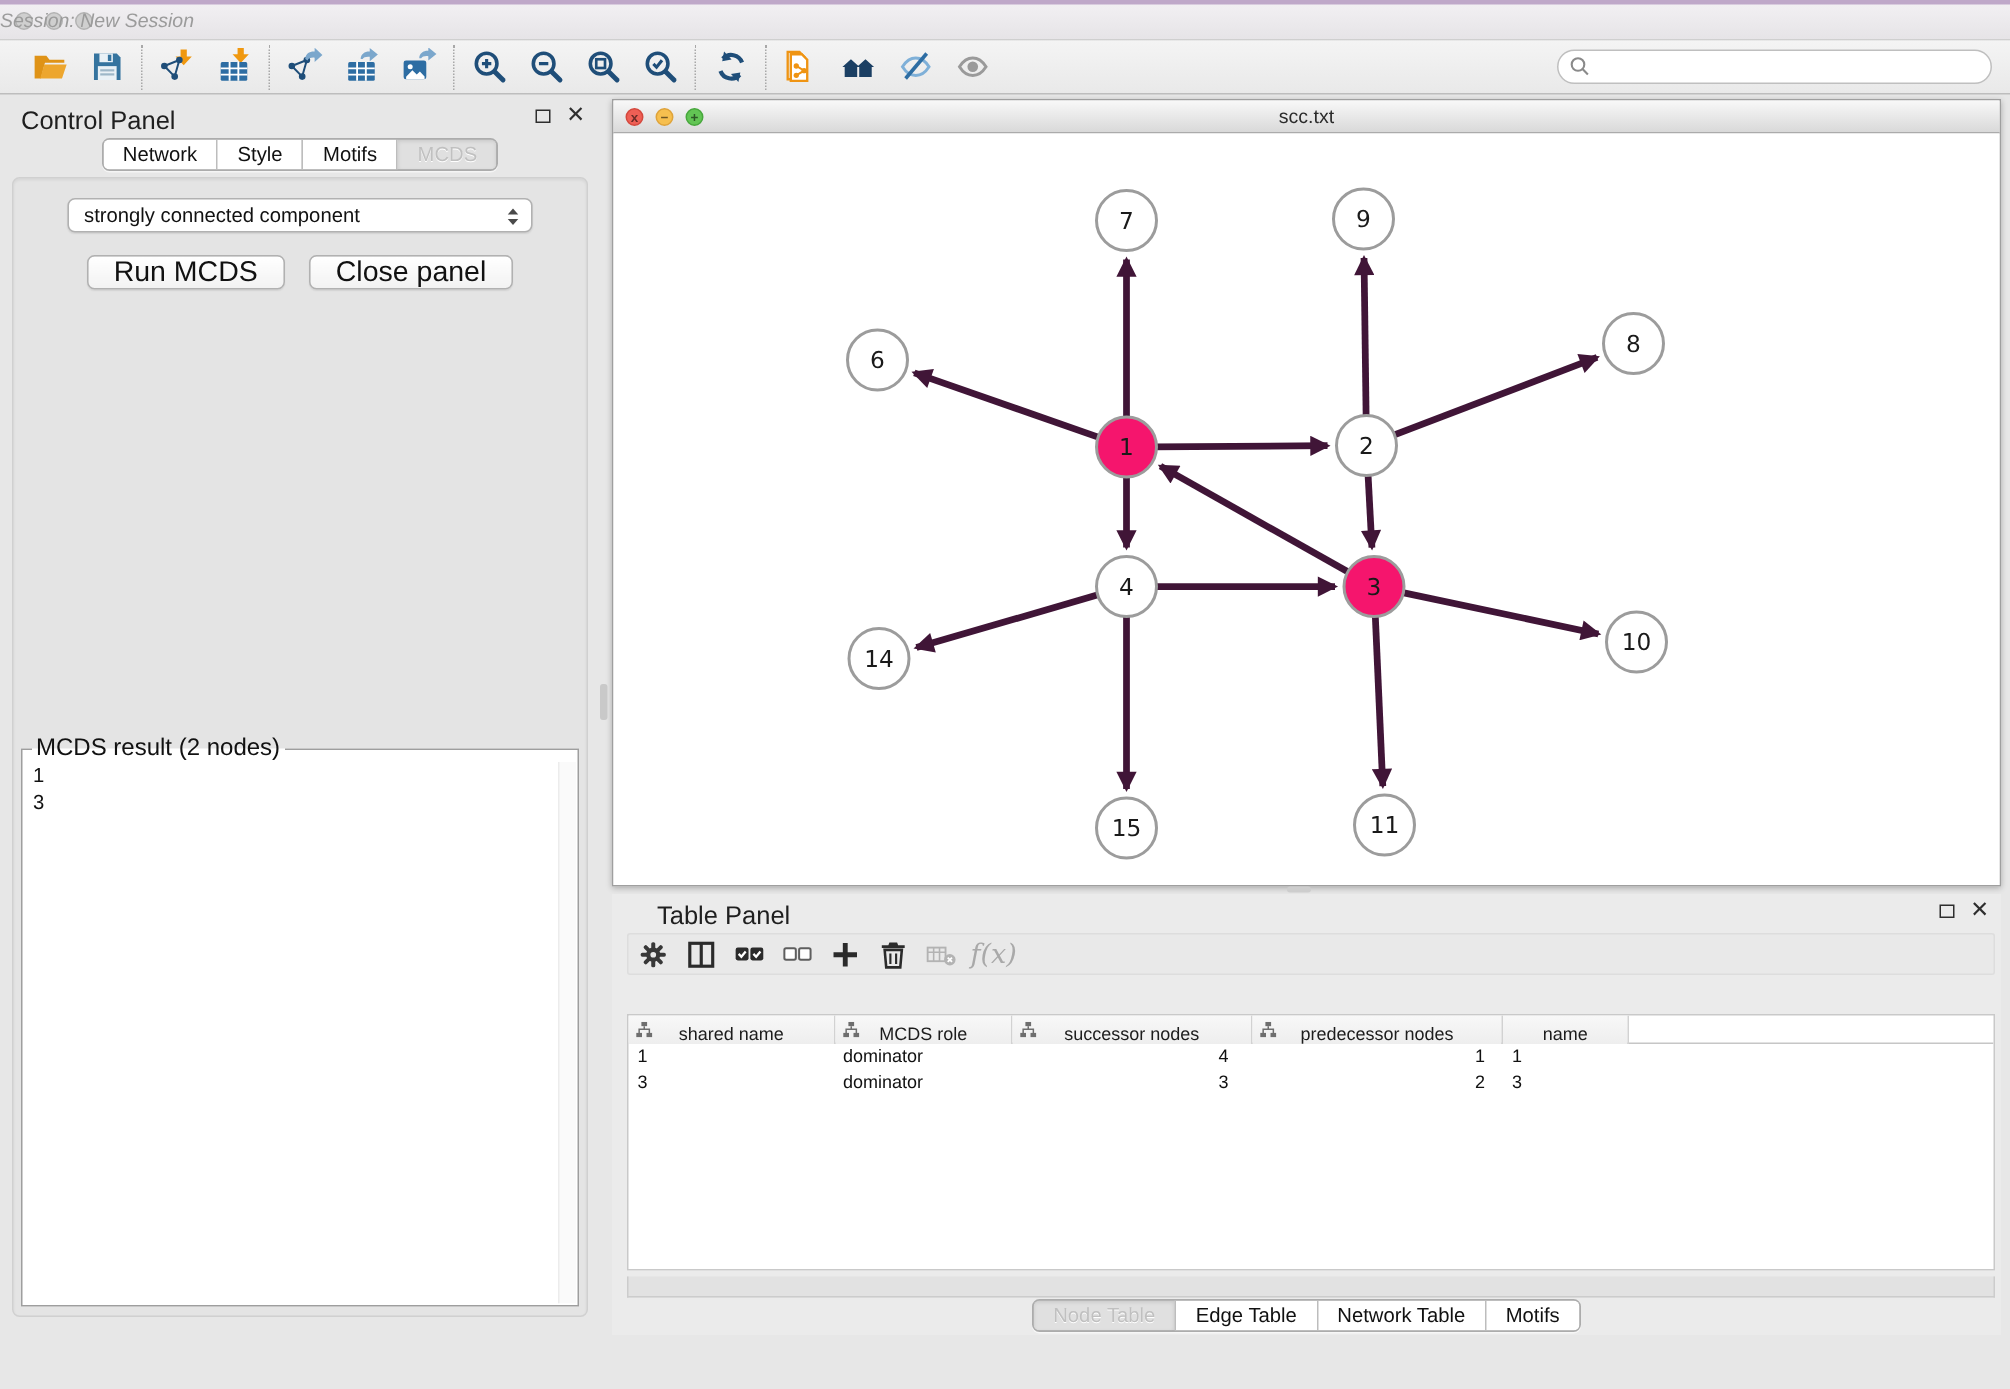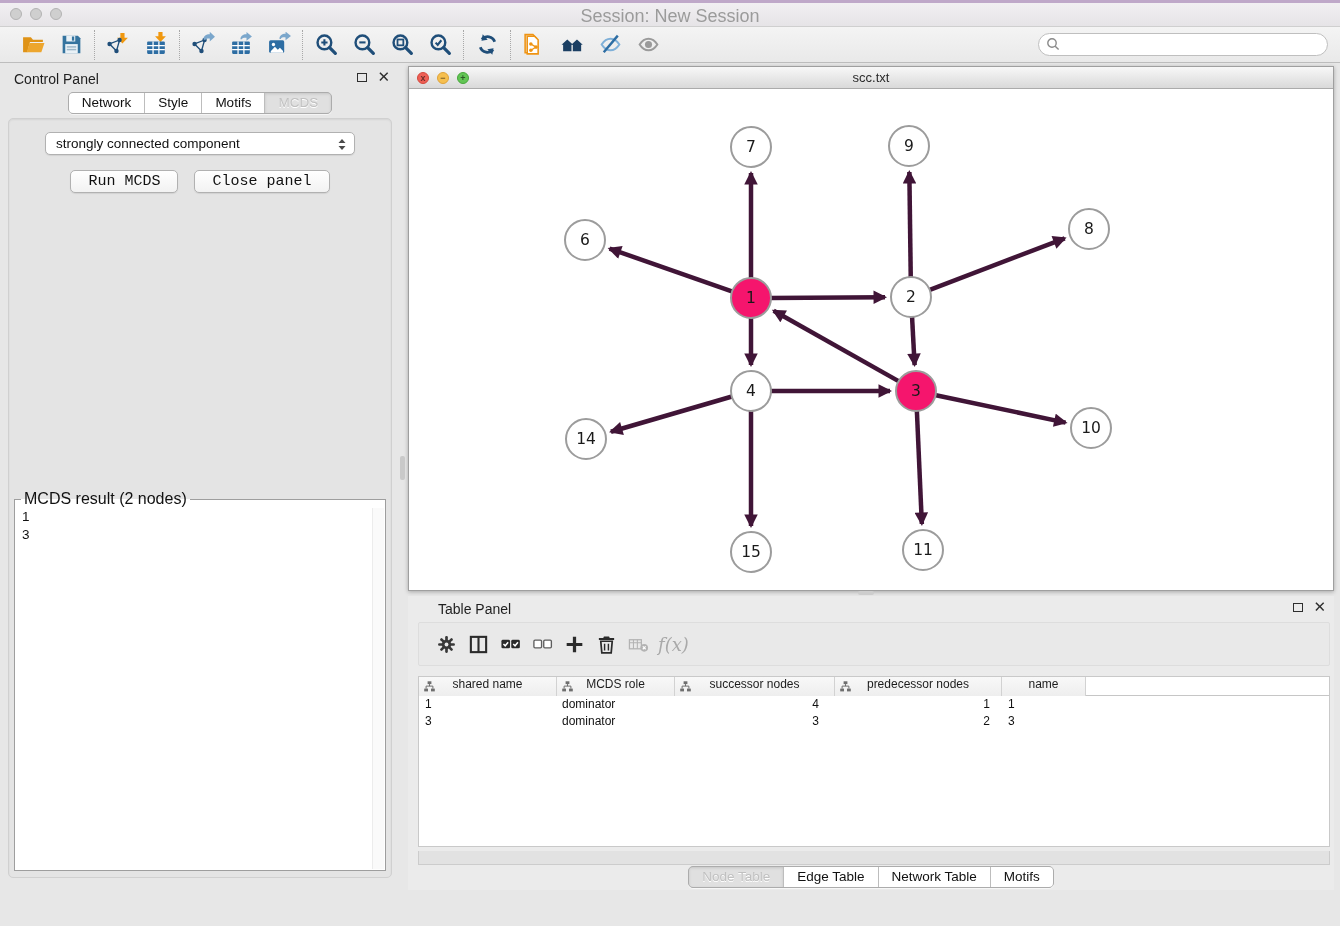--- a/index.html
+++ b/index.html
@@ -6,42 +6,42 @@
   html,body { background:#d0d0d0; }
   body { font-family: "Liberation Sans", "DejaVu Sans", sans-serif; }
   .app { position:relative; width:1340px; height:926px; background:#e7e7e7; overflow:hidden;
          box-shadow:0 0 0 1px #9a9a9a; }
 
   
   .titlebar { position:absolute; left:0; top:0; width:100%; height:27px;
     background:linear-gradient(#f3f1f4,#e6e4e7); border-bottom:1px solid #cfcfcf; }
   .titlebar::before { content:""; position:absolute; left:0; top:0; width:100%; height:3px;
     background:#bfa8c9; }
-  .titlebar .title { position:absolute; left:0; right:0; top:6px; text-align:center;
-    font-size:18px; color:#9b9b9b; }
+  .titlebar .title { position:absolute; left:0; right:0; top:6px; 
+    font-size:13px; color:#9b9b9b;font-style:italic; }
   .lights { position:absolute; left:10px; top:8px; display:flex; gap:8px; }
   .lights .dot { width:12px; height:12px; border-radius:50%; background:#cfcfcf; border:1px solid #b3b3b3; }
 
   
   .toolbar { position:absolute; left:0; top:27px; width:100%; height:36px;
     background:linear-gradient(#f4f4f4,#e9e9e9); border-bottom:1px solid #bdbdbd;
     display:flex; align-items:center; padding-left:10px; }
   .tb-group { display:flex; align-items:center; gap:10px; padding:0 9px; }
   .tb-sep { width:1px; height:30px; border-left:1px dotted #a8a8a8; }
   .tb-btn { width:28px; height:28px; display:flex; align-items:center; justify-content:center; cursor:default; }
   .tb-btn svg { width:25px; height:25px; }
   .search-wrap { margin-left:auto; margin-right:12px; position:relative; }
   .search-input { width:290px; height:23px; border:1px solid #bfbfbf; border-radius:12px;
     background:#fff; padding:0 8px 0 26px; font-size:13px; outline:none; }
   .search-mag { position:absolute; left:8px; top:4px; }
 
   
   .control-panel { position:absolute; left:0; top:66px; width:400px; height:824px; background:#e7e7e7; }
   .panel-header { position:relative; height:26px; }
-  .panel-header .ph-title { position:absolute; left:14px; top:5px; font-size:14px; color:#1f1f1f; }
+  .panel-header .ph-title { position:absolute; left:14px; top:5px; font-size:17px; color:#1f1f1f; }
   .ph-icons { position:absolute; right:10px; top:5px; display:flex; gap:10px; align-items:center; }
   .float-box { width:10px; height:9px; border:1.6px solid #2e2e2e; display:inline-block; }
   .close-x { font-size:15px; font-weight:bold; color:#2e2e2e; line-height:12px; }
 
   .seg-tabs { display:inline-flex; border:1px solid #acacac; border-radius:5px; overflow:hidden;
     background:#a3a3a3; box-shadow:0 1px 0 rgba(255,255,255,.6); }
   .seg-tab { padding:2px 13px 3px; font-size:13.5px; color:#111; background:#fff;
     border-left:1px solid #bdbdbd; cursor:default; white-space:nowrap; }
   .seg-tab:first-child { border-left:none; }
   .seg-tab.active { background:#e0e0e0; color:#c0c0c0; text-shadow:0 1px 0 #fff;
@@ -51,22 +51,22 @@
   .cp-body { position:absolute; left:8px; right:8px; top:52px; bottom:12px;
     background:#e4e4e4; border:1px solid #d0d0d0; border-radius:5px;
     box-shadow:inset 0 1px 2px rgba(0,0,0,.07); }
   .opt-label { text-align:center; margin-top:24px; font-size:13.5px; color:#111; }
   .dropdown { position:relative; margin:13px auto 0; width:310px; height:23px; background:#fff;
     border:1px solid #b1b1b1; border-radius:5px; font-size:13.5px; color:#111;
     display:flex; align-items:center; padding-left:10px; box-shadow:0 1px 1px rgba(0,0,0,.08); }
   .dd-stepper { position:absolute; right:4px; top:3px; }
   .btn-row { display:flex; justify-content:center; gap:16px; margin-top:15px; }
   .mac-btn { height:23px; padding:0 17px; background:linear-gradient(#ffffff,#f2f2f2);
-    border:1px solid #b1b1b1; border-radius:5px; font-size:15px; color:#111;
-    font-family:Liberation Mono, monospace; box-shadow:0 1px 1px rgba(0,0,0,.08); cursor:default;text-align:center; }
+    border:1px solid #b1b1b1; border-radius:5px; font-size:19px; color:#111;
+    font-family:Liberation Sans, sans-serif; box-shadow:0 1px 1px rgba(0,0,0,.08); cursor:default;text-align:center; }
 
   .result-fieldset { position:absolute; left:5px; right:5px; top:371px; bottom:6px;
     border:1px solid #9e9e9e; background:#fff; margin:0 0 0 0; }
   .result-fieldset legend { font-size:16px; color:#111; margin-left:6px; padding:0 3px; background:transparent; }
   .result-area { position:absolute; left:1px; right:1px; top:0; bottom:1px; background:#fff; overflow:hidden; }
   .result-line { font-size:13.5px; color:#111; padding-left:6px; line-height:18px; }
   .result-scroll { position:absolute; right:0; top:0; bottom:0; width:12px; background:#fafafa; border-left:1px solid #ececec; }
 
   
   .net-window { position:absolute; left:408px; top:66px; width:926px; height:525px;
@@ -83,34 +83,34 @@
   .net-canvas { position:absolute; left:0; top:22px; right:0; bottom:0; background:#fff; }
   .net-canvas svg { display:block; }
 
   .split-h-handle { position:absolute; left:858px; top:591px; width:16px; height:4px;
     background:#cdcdcd; border-radius:2px; }
   .split-v-handle { position:absolute; left:400px; top:456px; width:5px; height:24px;
     background:#c9c9c9; border-radius:2px; }
 
   
   .table-panel { position:absolute; left:408px; top:596px; width:926px; height:294px; background:#ebebeb; }
-  .tp-toolbar { position:absolute; left:10px; right:4px; top:26px; height:44px;
+  .tp-toolbar { position:absolute; left:10px; right:4px; top:26px; height:28px;
     background:#e9e9e9; border:1px solid #dddddd; border-radius:2px;
-    display:flex; align-items:center; gap:8px; padding-left:15px; }
+    display:flex; align-items:center; gap:8px; padding-left:4px; }
   .tp-btn { display:flex; align-items:center; justify-content:center; width:24px; height:24px; }
   .tp-btn svg { width:21px; height:21px; }
   .fx-label { font-family:"DejaVu Serif","Liberation Serif",serif; font-style:italic;
     font-size:18px; color:#a9a9a9; }
 
   .tp-table { position:absolute; left:10px; top:80px; width:912px; height:171px;
     background:#fff; border:1px solid #c9c9c9; overflow:hidden; }
   .tp-header { display:flex; height:19px; border-bottom:1px solid #c6c6c6; }
   .th-cell { position:relative; height:19px; background:linear-gradient(#f8f8f8,#eeeeee);
     border-right:1px solid #d2d2d2; font-size:12px; color:#1c1c1c;
-    display:flex; align-items:flex-start; justify-content:center; }
+    display:flex; align-items:flex-end; justify-content:center; }
   .th-cell .col-ic { position:absolute; left:5px; top:4px; }
   .tp-row { display:flex; height:17px; }
   .td-cell { font-size:12px; color:#111; height:17px; line-height:16px; overflow:hidden; white-space:nowrap; }
   .tp-scrollstrip { position:absolute; left:10px; top:255px; width:912px; height:14px;
     background:#e2e2e2; border:1px solid #cccccc; border-top:none; }
   .tp-tabs-row { position:absolute; left:0; right:0; top:270px; text-align:center; }
 
   
   .statusbar { position:absolute; left:0; top:893px; width:100%; height:33px;
     background:linear-gradient(#f1f1f1,#e7e7e7); border-top:1px solid #c2c2c2; }

